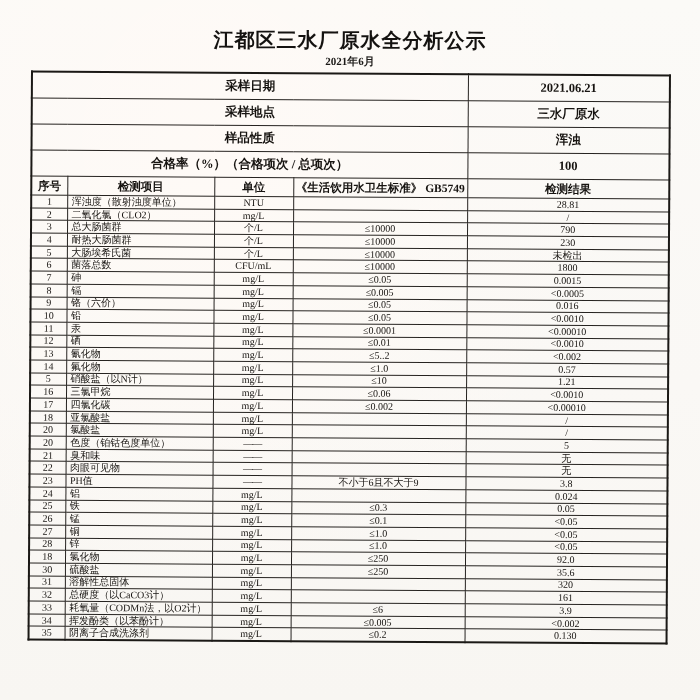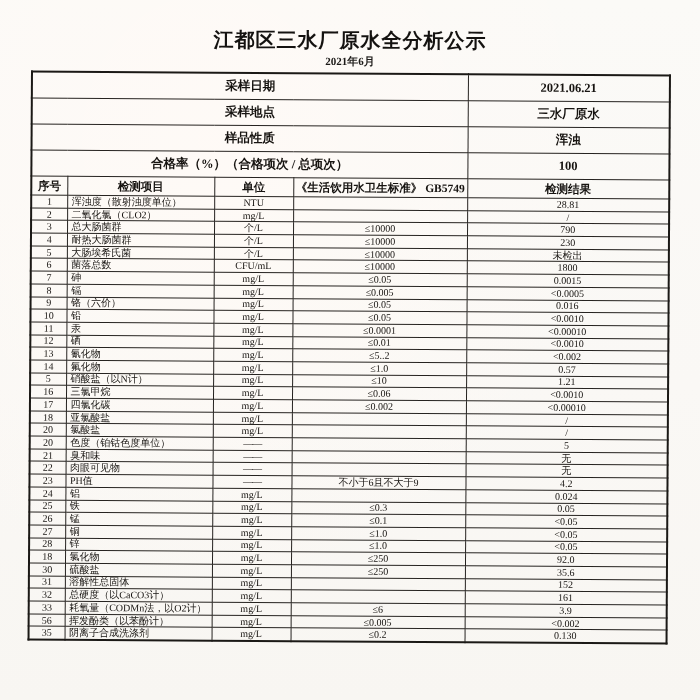--- a/index.html
+++ b/index.html
@@ -265,21 +265,21 @@
             <td class="cell-item">肉眼可见物</td>
             <td class="cell-unit dash">——</td>
             <td class="cell-standard"></td>
             <td class="cell-result">无</td>
           </tr>
           <tr class="data-row">
             <td class="cell-no">23</td>
             <td class="cell-item">PH值</td>
             <td class="cell-unit dash">——</td>
             <td class="cell-standard">不小于6且不大于9</td>
-            <td class="cell-result">4.2</td>
+            <td class="cell-result">3.8</td>
           </tr>
           <tr class="data-row">
             <td class="cell-no">24</td>
             <td class="cell-item">铝</td>
             <td class="cell-unit">mg/L</td>
             <td class="cell-standard"></td>
             <td class="cell-result">0.024</td>
           </tr>
           <tr class="data-row">
             <td class="cell-no">25</td>
@@ -321,38 +321,38 @@
             <td class="cell-item">硫酸盐</td>
             <td class="cell-unit">mg/L</td>
             <td class="cell-standard">≤250</td>
             <td class="cell-result">35.6</td>
           </tr>
           <tr class="data-row">
             <td class="cell-no">31</td>
             <td class="cell-item">溶解性总固体</td>
             <td class="cell-unit">mg/L</td>
             <td class="cell-standard"></td>
-            <td class="cell-result">152</td>
+            <td class="cell-result">320</td>
           </tr>
           <tr class="data-row">
             <td class="cell-no">32</td>
             <td class="cell-item">总硬度（以CaCO3计）</td>
             <td class="cell-unit">mg/L</td>
             <td class="cell-standard"></td>
             <td class="cell-result">161</td>
           </tr>
           <tr class="data-row">
             <td class="cell-no">33</td>
             <td class="cell-item">耗氧量（CODMn法，以O2计）</td>
             <td class="cell-unit">mg/L</td>
             <td class="cell-standard">≤6</td>
             <td class="cell-result">3.9</td>
           </tr>
           <tr class="data-row">
-            <td class="cell-no">56</td>
+            <td class="cell-no">34</td>
             <td class="cell-item">挥发酚类（以苯酚计）</td>
             <td class="cell-unit">mg/L</td>
             <td class="cell-standard">≤0.005</td>
             <td class="cell-result">&lt;0.002</td>
           </tr>
           <tr class="data-row">
             <td class="cell-no">35</td>
             <td class="cell-item">阴离子合成洗涤剂</td>
             <td class="cell-unit">mg/L</td>
             <td class="cell-standard">≤0.2</td>

